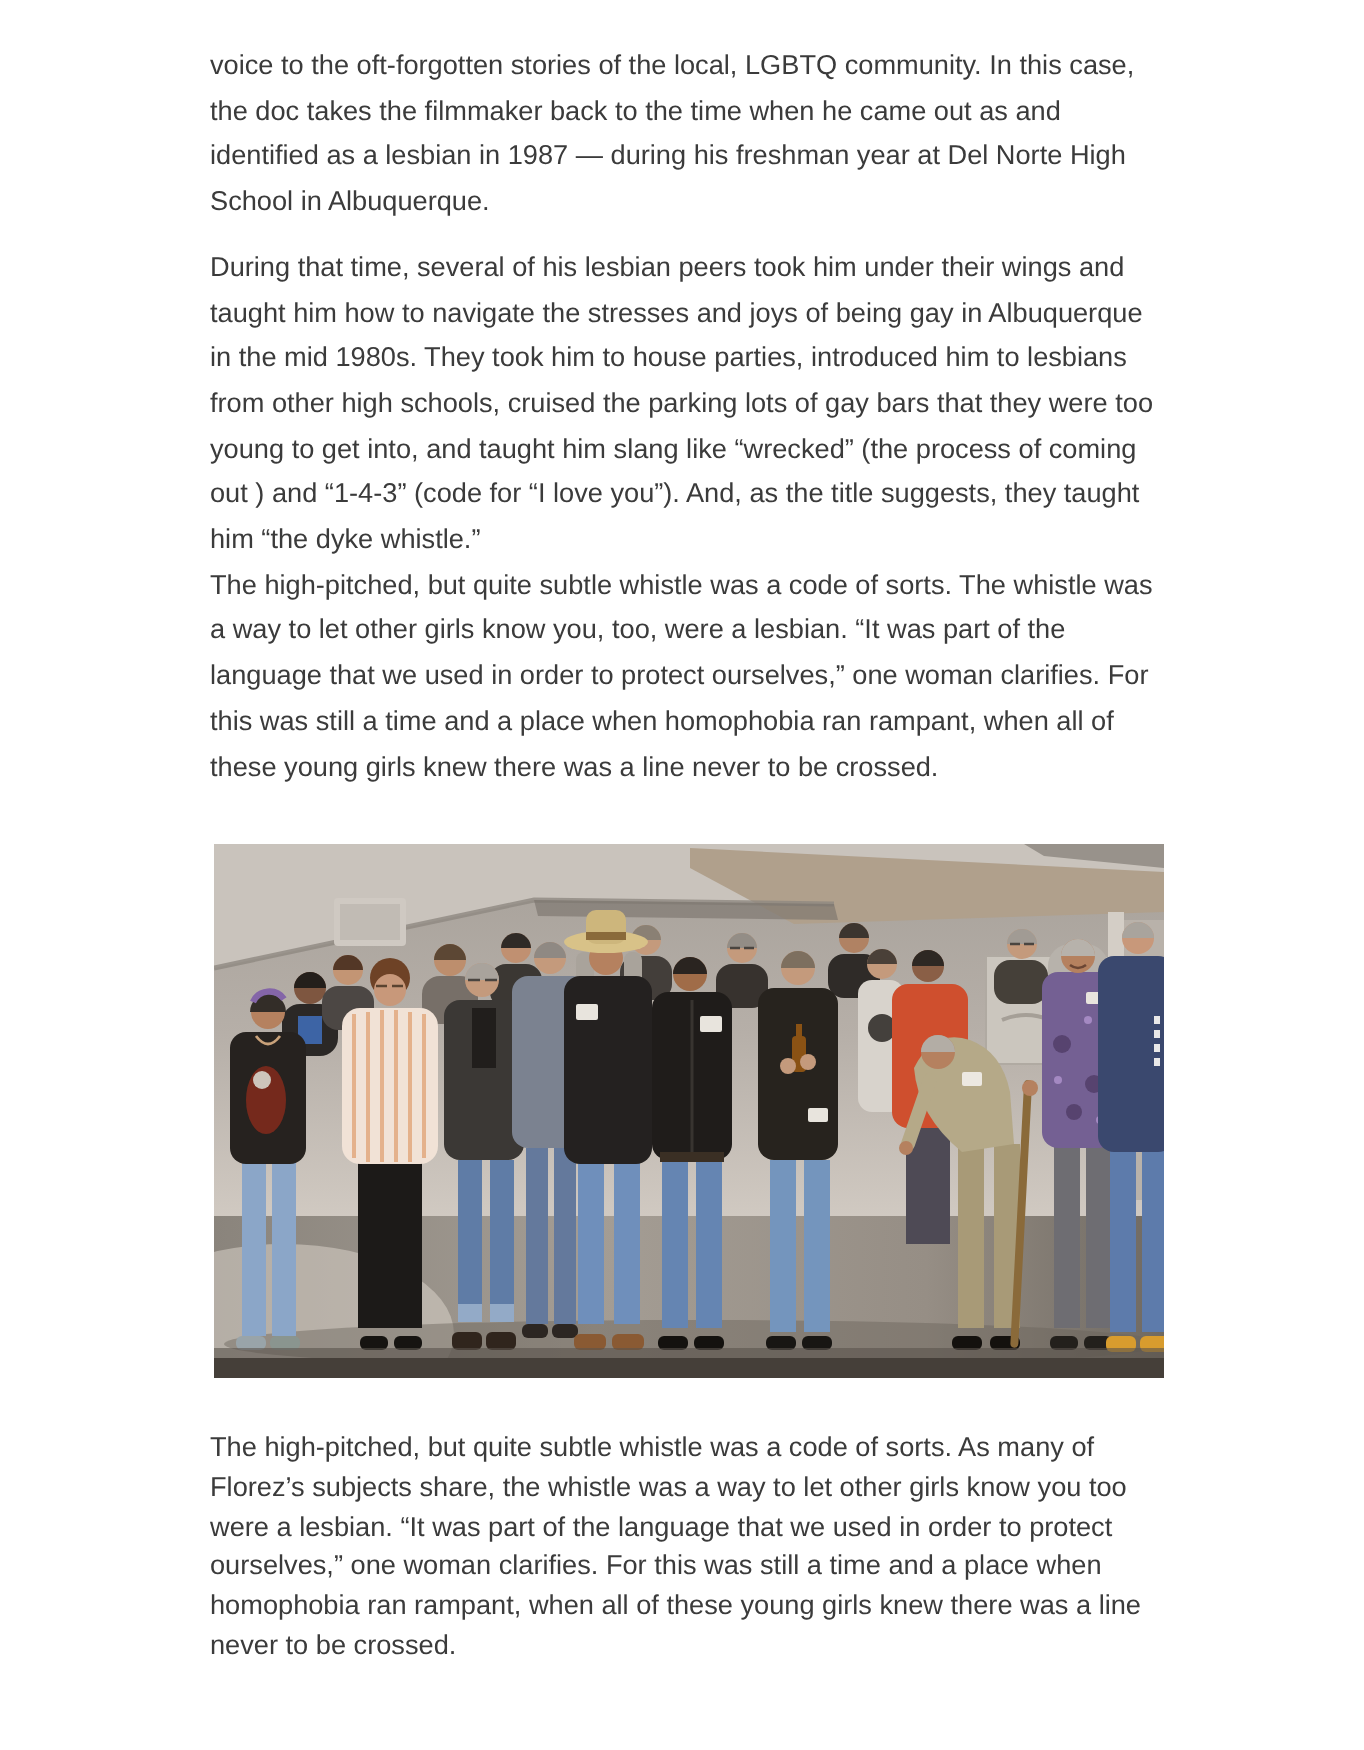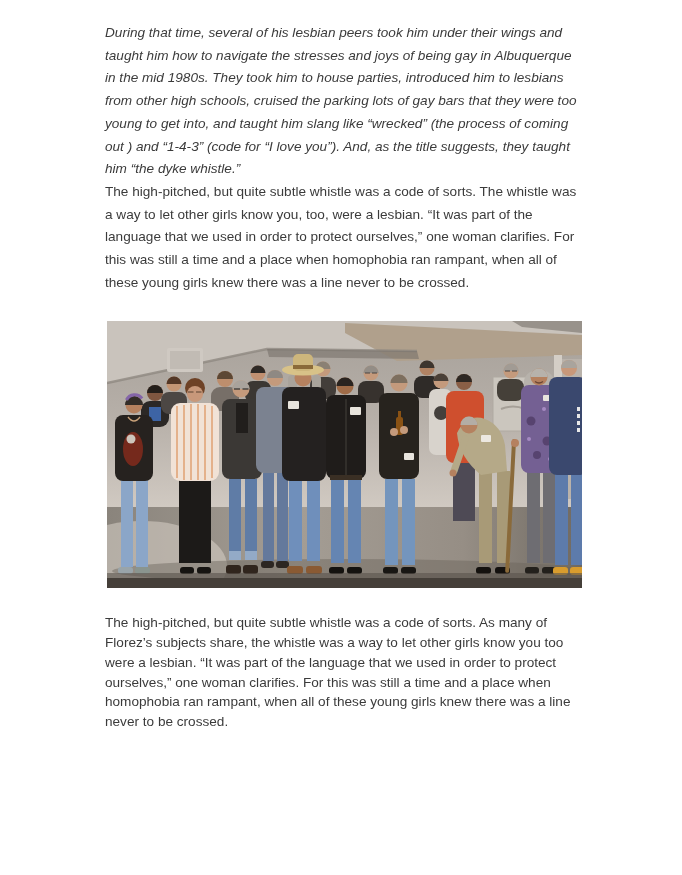--- a/index.html
+++ b/index.html
@@ -15,36 +15,37 @@
     width: 477px;
   }
   .para {
     margin: 0;
     font-size: 13.6px;
     line-height: 22.7px;
     color: #3b3b3b;
     letter-spacing: 0;
   }
   .p1 { margin-bottom: 10px; }
-  .p2 { margin-bottom: 0; font-style: italic; }
+  .p2 { margin-bottom: 0; }
   .p3 { margin-bottom: 27px; }
   .p4 { margin-top: 25px; line-height: 19.7px; }
   .photo-figure {
     margin: 0 0 0 2px;
     width: 475px; height: 267px;
     line-height: 0;
   }
   .photo-figure svg { display: block; }
 </style>
 </head>
 <body>
 
 <main class="page">
   <article class="article">
 
+    <p class="para p1">voice to the oft-forgotten stories of the local, LGBTQ community. In this case, the doc takes the filmmaker back to the time when he came out as and identified as a lesbian in 1987 — during his freshman year at Del Norte High School in Albuquerque.</p>
     <p class="para p2">During that time, several of his lesbian peers took him under their wings and taught him how to navigate the stresses and joys of being gay in Albuquerque in the mid 1980s. They took him to house parties, introduced him to lesbians from other high schools, cruised the parking lots of gay bars that they were too young to get into, and taught him slang like “wrecked” (the process of coming out ) and “1-4-3” (code for “I love you”). And, as the title suggests, they taught him “the dyke whistle.”</p>
     <p class="para p3">The high-pitched, but quite subtle whistle was a code of sorts. The whistle was a way to let other girls know you, too, were a lesbian. “It was part of the language that we used in order to protect ourselves,” one woman clarifies. For this was still a time and a place when homophobia ran rampant, when all of these young girls knew there was a line never to be crossed.</p>
 
     <figure class="photo-figure" role="img" aria-label="Group photo of about twenty women posing together indoors against beige walls; most wear dark shirts and blue jeans, one wears a straw cowboy hat, one wears an orange top, one leans forward in khaki clothing, and one with long gray hair holds a tall wooden walking stick.">
       <svg width="475" height="267" viewBox="0 0 475 267" xmlns="http://www.w3.org/2000/svg">
         <defs>
           <linearGradient id="wg" x1="0" y1="0" x2="0" y2="1">
             <stop offset="0" stop-color="#a6a099"></stop>
             <stop offset="0.45" stop-color="#b6afa8"></stop>
             <stop offset="1" stop-color="#d7d0c8"></stop>

